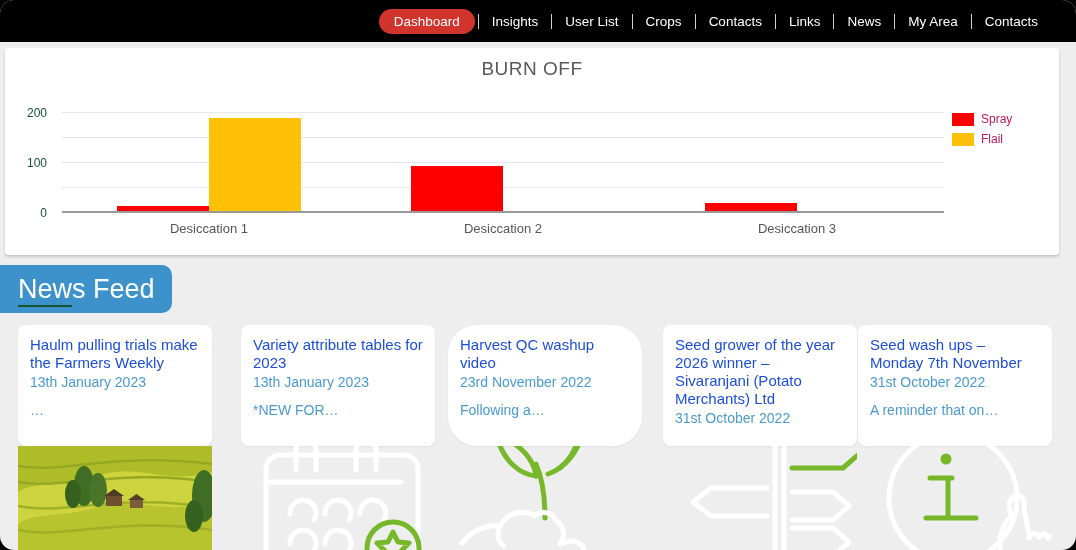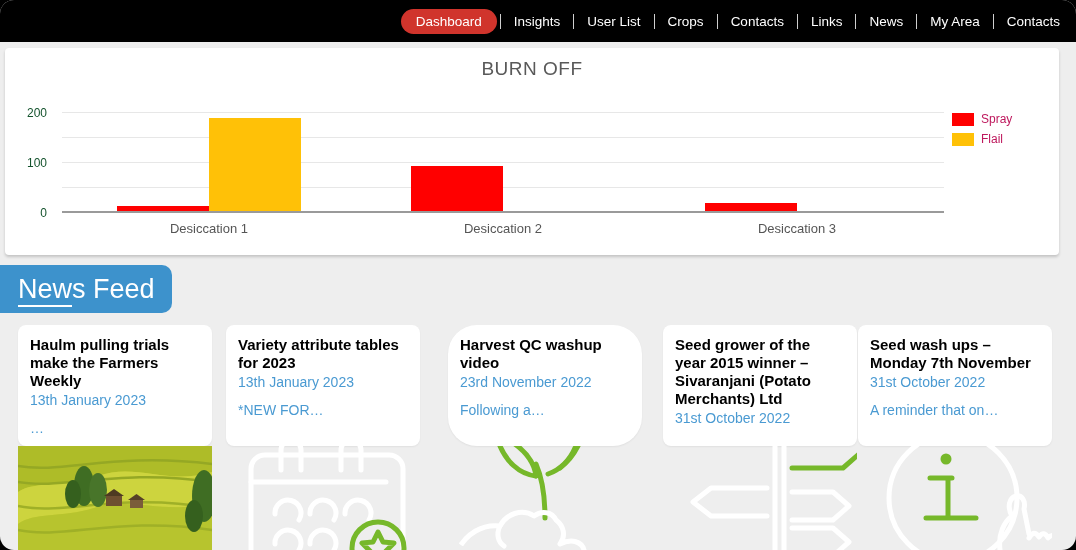--- a/index.html
+++ b/index.html
@@ -1,20 +1,20 @@
 <!DOCTYPE html>
 <html><head>
 <meta charset="utf-8">
 <style>
   html,body{margin:0;padding:0;background:#000;}
   body{font-family:"Liberation Sans",sans-serif;}
   .page{position:relative;width:1076px;height:550px;background:#eeeeee;border-radius:14px;overflow:hidden;}
 
   
-  .nav{position:absolute;top:0;left:0;width:100%;height:42px;background:#000;display:flex;align-items:center;justify-content:flex-end;padding-right:6px;box-sizing:border-box;}
+  .nav{position:absolute;top:0;left:0;width:100%;height:42px;background:#000;display:flex;align-items:center;justify-content:flex-end;padding-right:28px;box-sizing:border-box;}
   .nav-item{color:#fff;font-size:13.5px;text-decoration:none;padding:4px 10px;white-space:nowrap;cursor:pointer;}
   .nav-item.active{background:#d0342c;border-radius:13px;padding:5px 15px;}
   .nav-sep{width:1px;height:15px;background:#cfcfcf;margin:0 3px;flex:none;}
 
   
   .chart-panel{position:absolute;left:5px;top:48px;width:1054px;height:207px;background:#fff;border-radius:4px;box-shadow:0 2px 3px rgba(0,0,0,.18);}
   .chart-title{text-align:center;padding-top:10px;font-size:19px;color:#595959;letter-spacing:.5px;}
   .plot{position:absolute;left:57px;top:65px;width:882px;height:100px;}
   .gridline{position:absolute;left:0;width:100%;height:1px;background:#e7e7e7;}
   .axis-line{position:absolute;left:0;width:100%;height:2px;background:#9a9a9a;z-index:2;}
@@ -23,29 +23,29 @@
   .ytick{position:absolute;right:8px;transform:translateY(50%);font-size:12px;color:#14532d;}
   .x-labels{position:absolute;left:57px;top:173px;width:882px;height:18px;}
   .xlabel{position:absolute;transform:translateX(-50%);font-size:13px;color:#555;white-space:nowrap;}
   .legend{position:absolute;left:947px;top:64px;}
   .legend-row{display:flex;align-items:center;margin-bottom:6px;}
   .legend-swatch{width:22px;height:13px;margin-right:7px;flex:none;}
   .legend-label{font-size:12px;color:#be185d;}
 
   
   .newsfeed-header{position:absolute;left:0;top:265px;width:172px;height:48px;background:#3d92cc;border-radius:0 10px 10px 0;color:#fff;font-size:27px;line-height:48px;padding-left:18px;box-sizing:border-box;}
-  .nf-underline{border-bottom:2px solid #ffffff;padding-bottom:1px;}
+  .nf-underline{border-bottom:2px solid #14532d;padding-bottom:1px;}
 
   .card{position:absolute;top:325px;width:194px;height:121px;background:#fff;border-radius:8px;box-shadow:0 1px 2px rgba(0,0,0,.06);padding:11px 12px;box-sizing:border-box;overflow:hidden;cursor:pointer;}
-  .card-title{color:#000000;font-size:15px;line-height:1.2;font-weight:bold;}
+  .card-title{color:#1d4ed8;font-size:15px;line-height:1.2;}
   .card-date{color:#4a9ad2;font-size:14px;margin-top:2px;}
   .card-excerpt{color:#4a9ad2;font-size:14px;margin-top:12px;}
   .card-art{position:absolute;top:446px;width:194px;height:104px;overflow:hidden;}
   .card-art svg{display:block;}
-  .c1{left:18px;} .c2{left:226px;} .c3{left:448px;border-radius:29px;} .c4{left:663px;} .c5{left:858px;}
+  .c1{left:18px;} .c2{left:241px;} .c3{left:448px;border-radius:29px;} .c4{left:663px;} .c5{left:858px;}
   .line-art{fill:none;stroke:#fff;stroke-width:5;stroke-linecap:round;stroke-linejoin:round;}
   .green-art{fill:none;stroke:#76b82a;stroke-width:5;stroke-linecap:round;stroke-linejoin:round;}
 </style>
 </head>
 <body>
 
 <div class="page">
 
   <div class="nav">
     <a class="nav-item active">Dashboard</a>
@@ -115,21 +115,21 @@
     <div class="card-title">Variety attribute tables for 2023</div>
     <div class="card-date">13th January 2023</div>
     <div class="card-excerpt">*NEW FOR…</div>
   </div>
   <div class="card c3">
     <div class="card-title">Harvest QC washup video</div>
     <div class="card-date">23rd November 2022</div>
     <div class="card-excerpt">Following a…</div>
   </div>
   <div class="card c4">
-    <div class="card-title">Seed grower of the year 2015 winner – Sivaranjani (Potato Merchants) Ltd</div>
+    <div class="card-title">Seed grower of the year 2026 winner – Sivaranjani (Potato Merchants) Ltd</div>
     <div class="card-date">31st October 2022</div>
   </div>
   <div class="card c5">
     <div class="card-title">Seed wash ups – Monday 7th November</div>
     <div class="card-date">31st October 2022</div>
     <div class="card-excerpt">A reminder that on…</div>
   </div>
 
   <div class="card-art c1">
     <svg width="194" height="104" viewBox="0 0 194 104" preserveAspectRatio="none">

